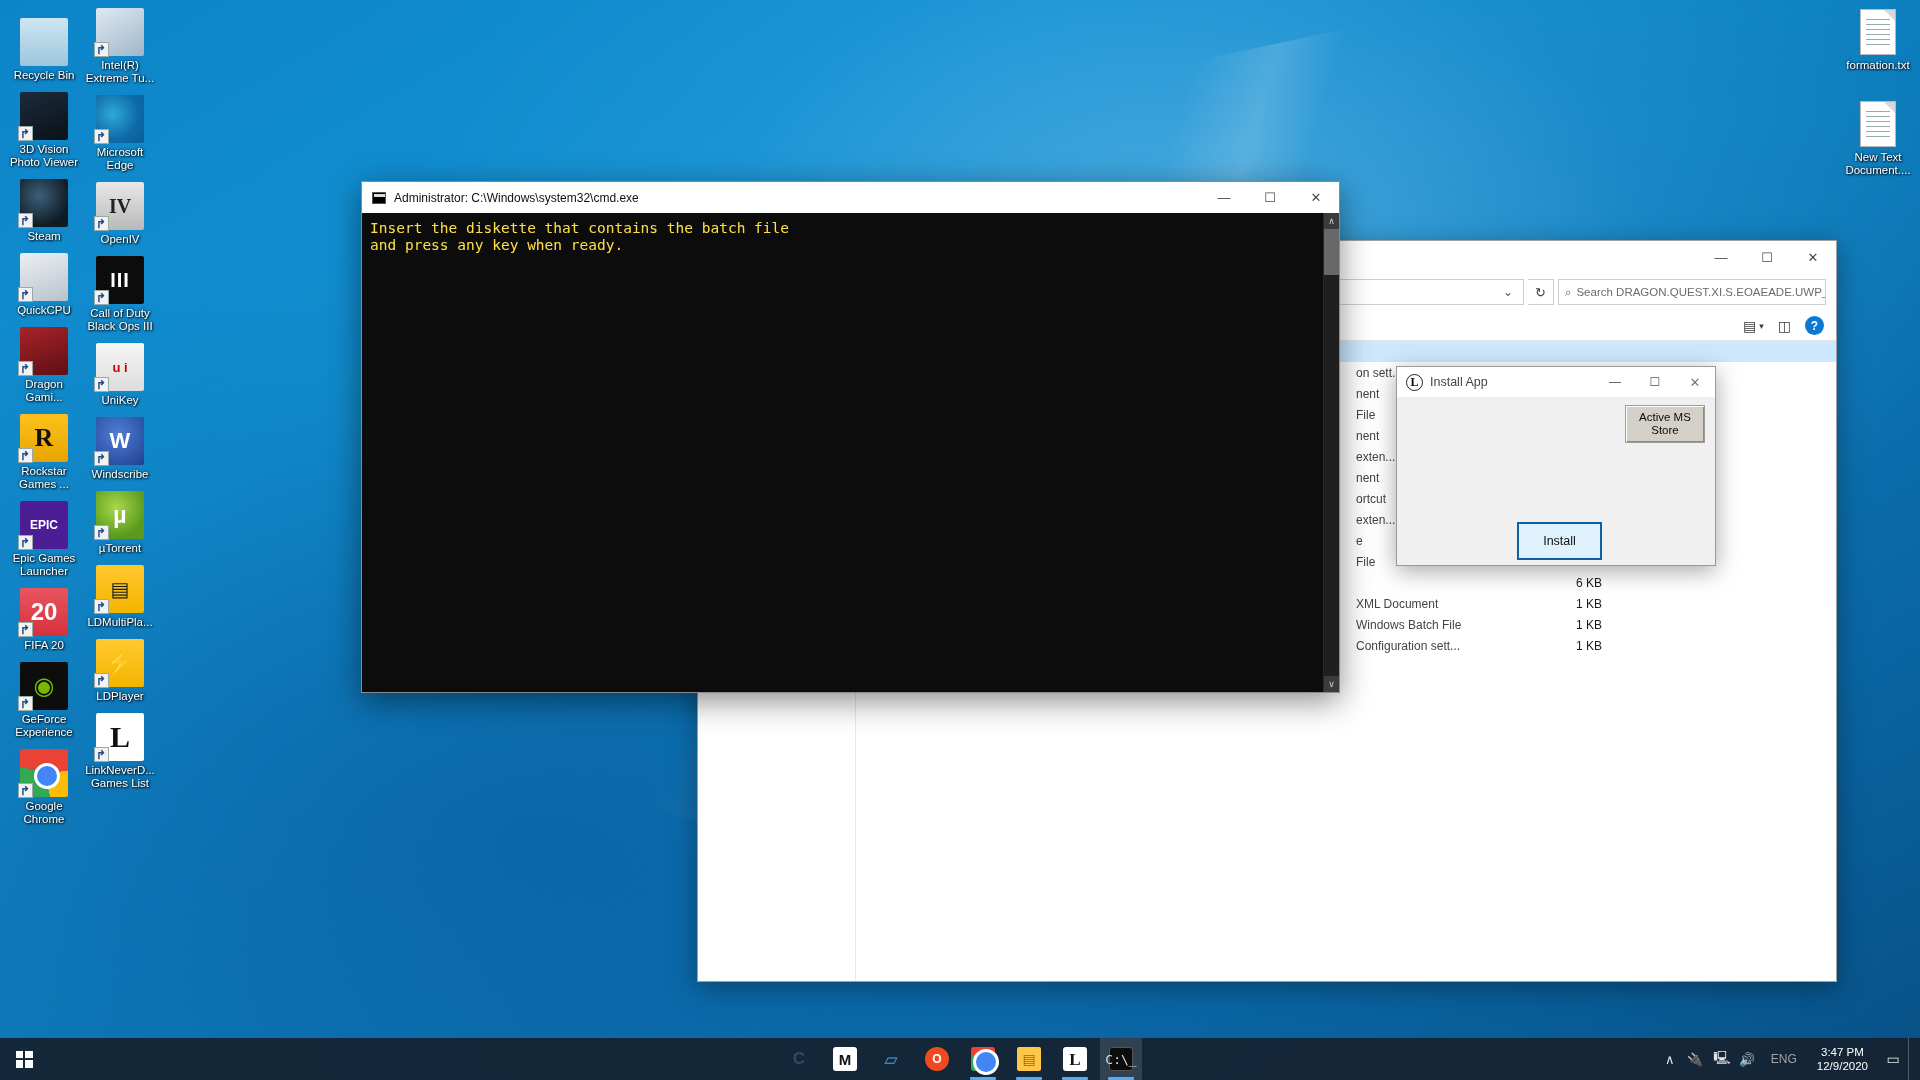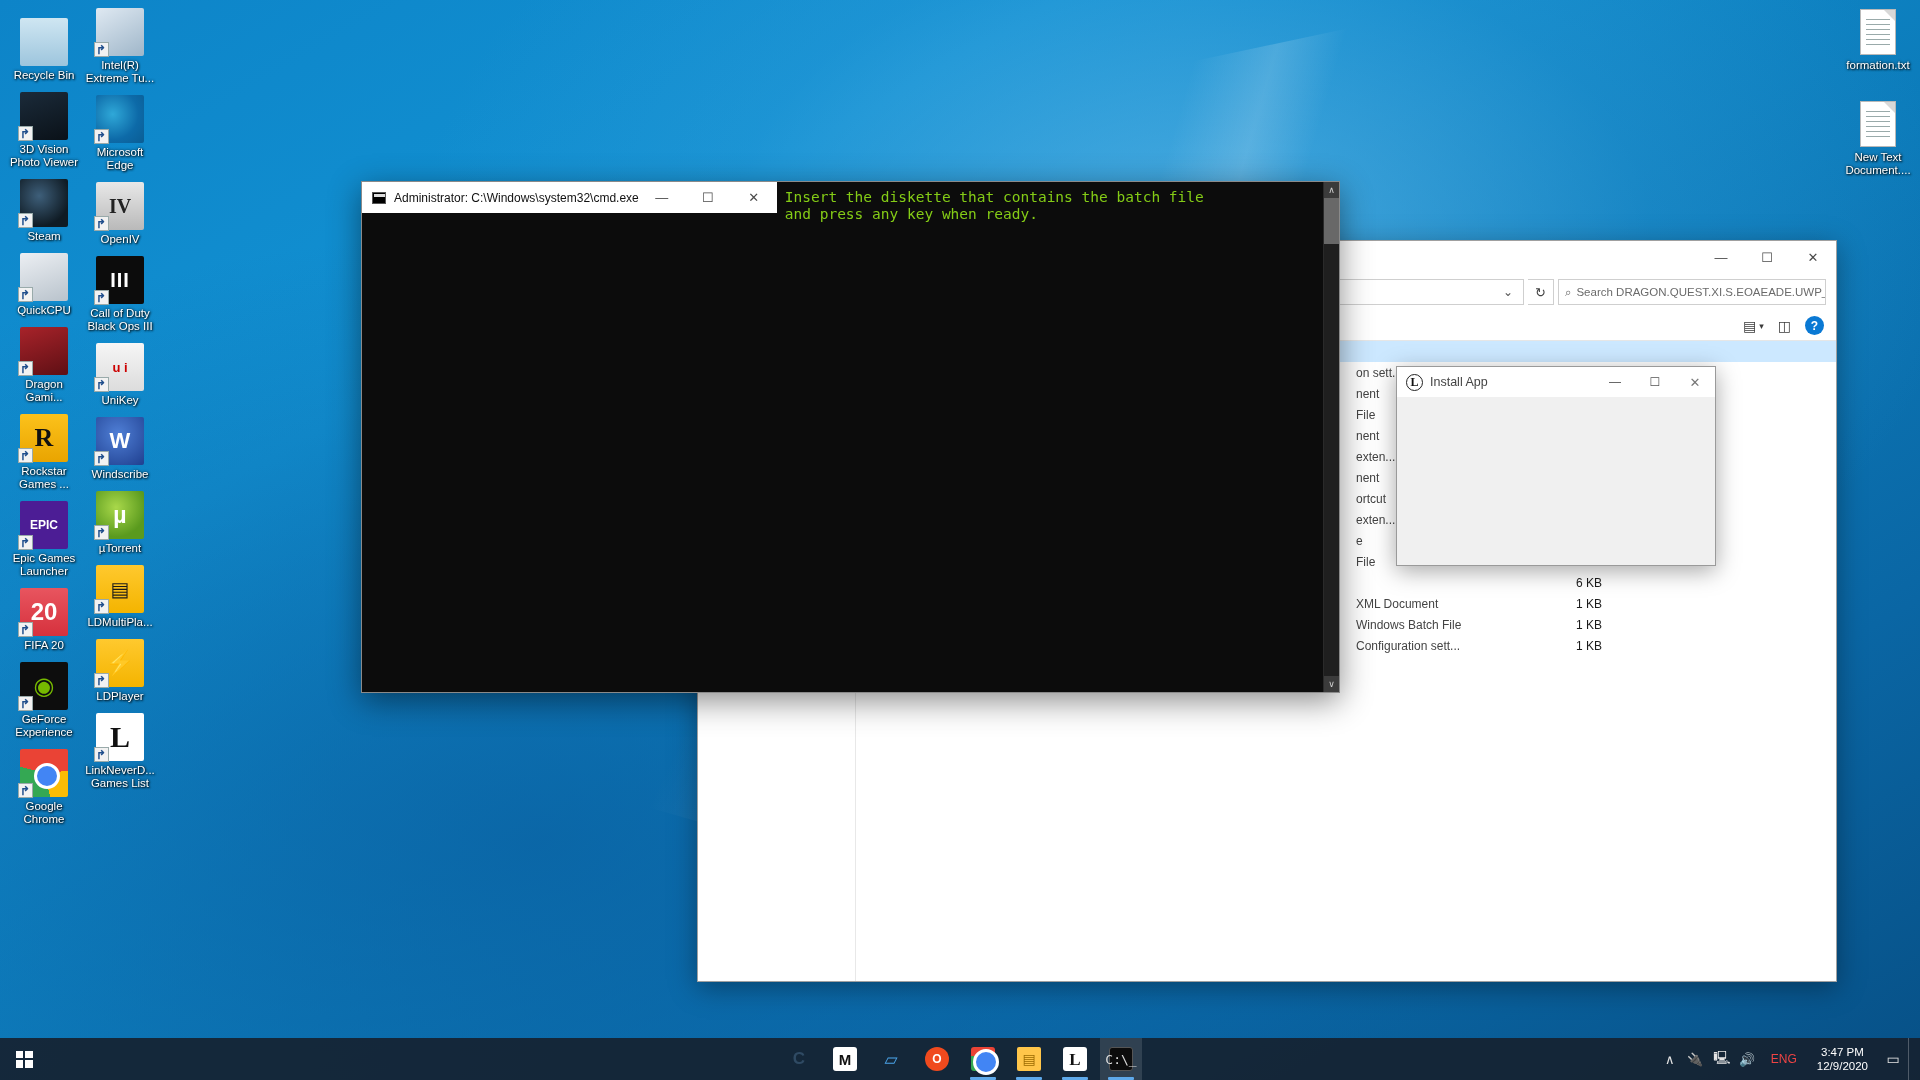--- a/index.html
+++ b/index.html
@@ -203,41 +203,41 @@
   .frow .c-size { text-align:right; padding-right:14px; padding-left:0; justify-content:flex-end; display:flex; }
   .f-ic { width:15px; height:15px; flex:none; display:flex; align-items:center; justify-content:center; font-size:11px; }
   .c-type, .c-date { color:#444; }
 
   
   #cmd {
     position: absolute; left: 361px; top: 181px;
     width: 979px; height: 512px;
     border: 1px solid #8a8a8a;
     box-shadow: 0 8px 30px rgba(0,0,0,0.45);
-    display:flex; flex-direction:row;
+    display:flex; flex-direction:column;
     background:#0c0c0c;
   }
   .cmd-title {
     height: 31px; background:#fff; display:flex; align-items:center; flex:none;
   }
   .cmd-title .ti {
     width: 14px; height: 12px; margin: 0 8px 0 10px; flex:none;
     background: #000; border:1px solid #555; position:relative;
   }
   .cmd-title .ti::after {
     content:""; position:absolute; left:1px; top:1px; width:11px; height:3px; background:#ddd;
   }
   .cmd-title .tx { font-size: 12px; color:#111; flex:1 1 auto; }
   .cmd-body {
     flex:1 1 auto; background:#0c0c0c; position:relative; display:flex;
   }
   .cmd-text {
     flex:1 1 auto;
     font-family: "DejaVu Sans Mono", "Liberation Mono", monospace;
-    font-size: 14.5px; line-height: 17px; color:#84cc16;
+    font-size: 14.5px; line-height: 17px; color:#fde047;
     padding: 7px 0 0 8px; white-space: pre;
   }
   .cmd-scroll {
     width: 16px; flex:none; background:#1f1f1f; display:flex; flex-direction:column;
     border-left:1px solid #2a2a2a;
   }
   .sb-btn { height:16px; color:#cfcfcf; font-size:9px; display:flex; align-items:center; justify-content:center; background:#3b3b3b; }
   .sb-track { flex:1 1 auto; background:#1f1f1f; }
   .sb-thumb { height:46px; background:#686868; }
 
@@ -297,21 +297,21 @@
   }
   .tb-item.active { background: rgba(255,255,255,0.12); }
   .tb-item.running::after {
     content:""; position:absolute; bottom:0; left:8px; right:8px; height:3px; background:#5ea9ea; border-radius:1px;
   }
   .tb-ic { width:24px; height:24px; display:flex; align-items:center; justify-content:center; border-radius:3px; font-size:13px; }
   .tb-right {
     margin-left:auto; display:flex; align-items:center; gap:0; padding-right:6px; color:#e6e6e6; height:42px;
   }
   .tray-ic { width:26px; height:42px; display:flex; align-items:center; justify-content:center; font-size:13px; color:#e3e3e3; }
-  .tray-lang { font-size:12px; padding:0 10px; color:#ef4444; }
+  .tray-lang { font-size:12px; padding:0 10px; color:#a3a3a3; }
   .tray-clock { font-size:11.5px; line-height:14px; text-align:center; padding:0 10px; color:#fff; }
   .tray-notif { width:30px; height:42px; display:flex; align-items:center; justify-content:center; font-size:14px; color:#e3e3e3; }
   .show-desktop { width:6px; height:42px; border-left:1px solid rgba(255,255,255,0.25); }
 </style>
 </head>
 <body>
 
 <div id="desktop"></div>
 
 <div class="icon-col" id="icons-col1">
@@ -673,20 +673,24 @@
   </div>
 </div>
 
 <div id="installapp">
   <div class="ia-title">
     <div class="ia-logo">L</div>
     <div class="tx">Install App</div>
     <div class="ia-btn">—</div>
     <div class="ia-btn">☐</div>
     <div class="ia-btn close">✕</div>
+  </div>
+  <div class="ia-body">
+    <div class="ms-store-btn">Active MS Store</div>
+    <div class="install-btn">Install</div>
   </div>
 </div>
 
 <div id="taskbar">
   <div id="start">
     <span class="winlogo">
         <i></i>
         <i></i>
         <i></i>
         <i></i>

